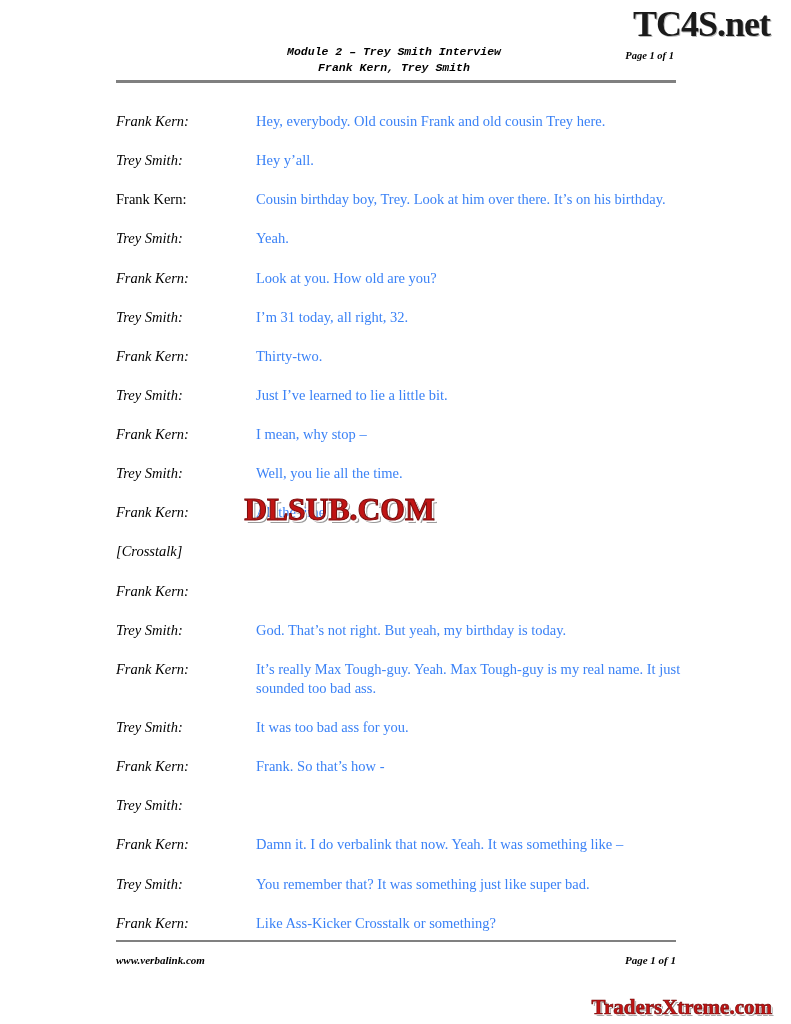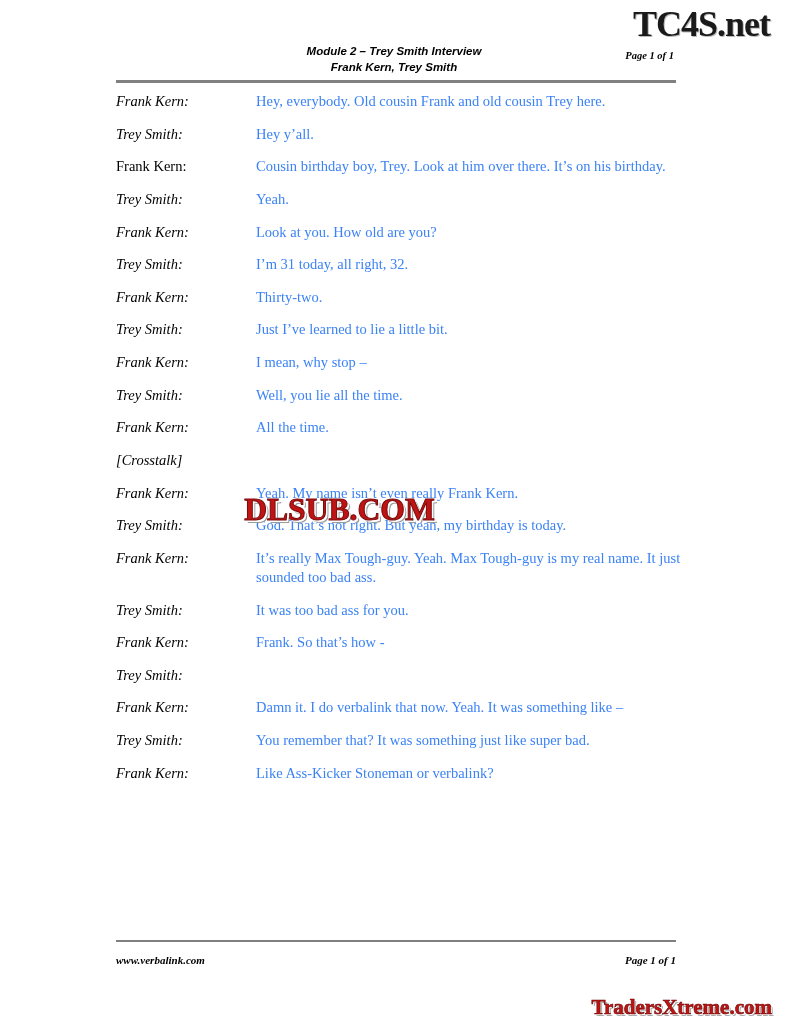--- a/index.html
+++ b/index.html
@@ -39,21 +39,21 @@
   
   .header {
     position: absolute;
     top: 44px;
     left: 116px;
     right: 116px;
     height: 32px;
   }
   .header-title {
     text-align: center;
-    font-family: Liberation Sans, sans-serif;
+    font-family: Liberation Mono, monospace;
     font-style: italic;
     font-weight: bold;
     font-size: 11.5px;
     color: #000000;
     line-height: 1.35;
   }
   .header-page {
     position: absolute;
     right: -2px;
     top: 6px;
@@ -77,20 +77,21 @@
   .transcript {
     position: absolute;
     top: 92px;
     left: 116px;
     width: 566px;
   }
   .line {
     display: flex;
     align-items: flex-start;
     margin-bottom: 13.5px;
+    margin-top: 20px;
   }
   .speaker {
     width: 140px;
     flex: 0 0 140px;
     font-family: "Liberation Serif", serif;
     font-size: 14.5px;
     font-style: italic;
     color: #000000;
     line-height: 1.32;
   }
@@ -234,21 +235,20 @@
       <div class="line">
         <div class="speaker">Frank Kern:</div>
         <div class="text">All the time.</div>
       </div>
       <div class="line">
         <div class="speaker">[Crosstalk]</div>
         <div class="text empty"></div>
       </div>
       <div class="line">
         <div class="speaker">Frank Kern:</div>
-        <div class="text">Yeah.  My name isn’t even really Frank Kern.</div>
       </div>
       <div class="line">
         <div class="speaker">Trey Smith:</div>
         <div class="text">God.  That’s not right.  But yeah, my birthday is today.</div>
       </div>
       <div class="line">
         <div class="speaker">Frank Kern:</div>
         <div class="text">It’s really Max Tough-guy.  Yeah.  Max Tough-guy is my real name.  It just sounded too bad ass.</div>
       </div>
       <div class="line">
@@ -265,21 +265,21 @@
       <div class="line">
         <div class="speaker">Frank Kern:</div>
         <div class="text">Damn it.  I do verbalink that now.  Yeah.  It was something like –</div>
       </div>
       <div class="line">
         <div class="speaker">Trey Smith:</div>
         <div class="text">You remember that?  It was something just like super bad.</div>
       </div>
       <div class="line">
         <div class="speaker">Frank Kern:</div>
-        <div class="text">Like Ass-Kicker Stoneman or verbalink?</div>
+        <div class="text">Like Ass-Kicker Crosstalk or something?</div>
       </div>
     </div>
 
   <div class="dlsub-watermark">DLSUB.COM</div>
 
   <div class="rule-bottom"></div>
 
   <div class="footer">
     <div class="footer-left">www.verbalink.com</div>
     <div class="footer-right">Page 1 of 1</div>

